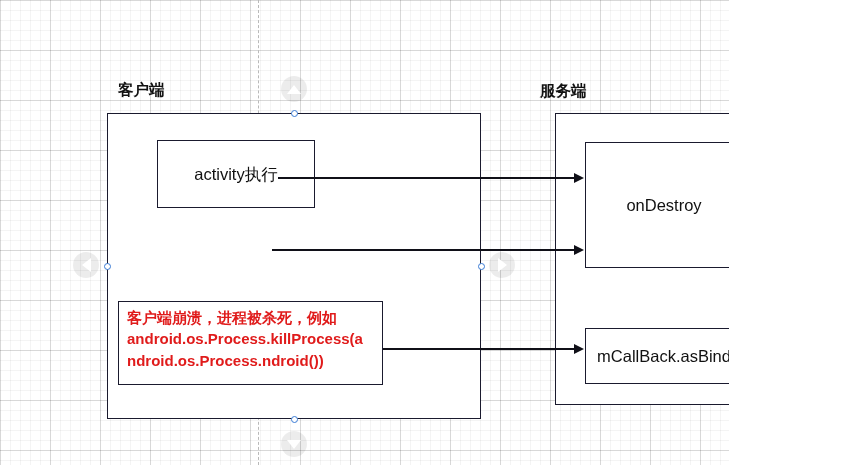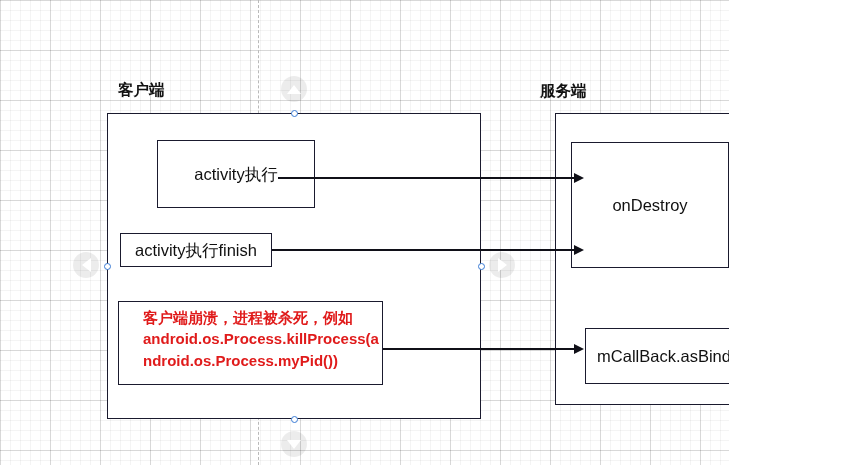--- a/index.html
+++ b/index.html
@@ -72,21 +72,21 @@
 
   
   .red-box {
     position: absolute;
     box-sizing: border-box;
     background: #ffffff;
     border: 1.6px solid #1a1a2e;
     color: #e01b1b;
     font-size: 15px;
     line-height: 1.42;
-    padding: 5px 7px 5px 24px;
+    padding: 5px 7px 5px 8px;
     text-align: left;
   }
   .red-box .hl {
     font-weight: bold;
     display: block;
     white-space: nowrap;
   }
   .red-box .code {
     display: block;
     font-weight: bold;
@@ -169,35 +169,32 @@
   <div class="page-guide" style="left:258px;"></div>
 
   <div class="pool-title" style="left:118px; top:80px;">客户端</div>
 
   <div class="box container-box" style="left:107px; top:113px; width:374px; height:306px;"></div>
 
   <div class="box node-box" style="left:120px; top:140px; width:158px; height:68px; flex-direction:row;margin-left:37px;">
     <span class="txt">activity执行</span>
   </div>
 
-  <div class="box node-box" style="left:120px; top:233px; width:152px; height:34px;">
-    <span class="txt">activity执行finish</span>
-  </div>
 
   <div class="red-box" style="left:118px; top:301px; width:265px; height:84px;">
     <span class="hl">客户端崩溃，进程被杀死，例如</span>
     <span class="code">android.os.Process.killProcess(a</span>
-    <span class="code">ndroid.os.Process.myPid())</span>
+    <span class="code">ndroid.os.Process.ndroid())</span>
   </div>
 
   <div class="pool-title" style="left:540px; top:81px;">服务端</div>
 
   <div class="box container-box" style="left:555px; top:113px; width:218px; height:292px;"></div>
 
-  <div class="box node-box" style="left:571px; top:142px; width:158px; height:126px;">
+  <div class="box node-box" style="left:585px; top:142px; width:158px; height:126px;">
     <span class="txt">onDestroy</span>
   </div>
 
   <div class="box node-box" style="left:585px; top:328px; width:158px; height:56px; flex-direction:row;">
     <span class="txt">mCallBack.asBind</span>
   </div>
 
   <div class="conn h" style="left:278px; top:177px; width:297px;"></div>
   <div class="arrowhead" style="left:574px; top:172.5px;"></div>
 

